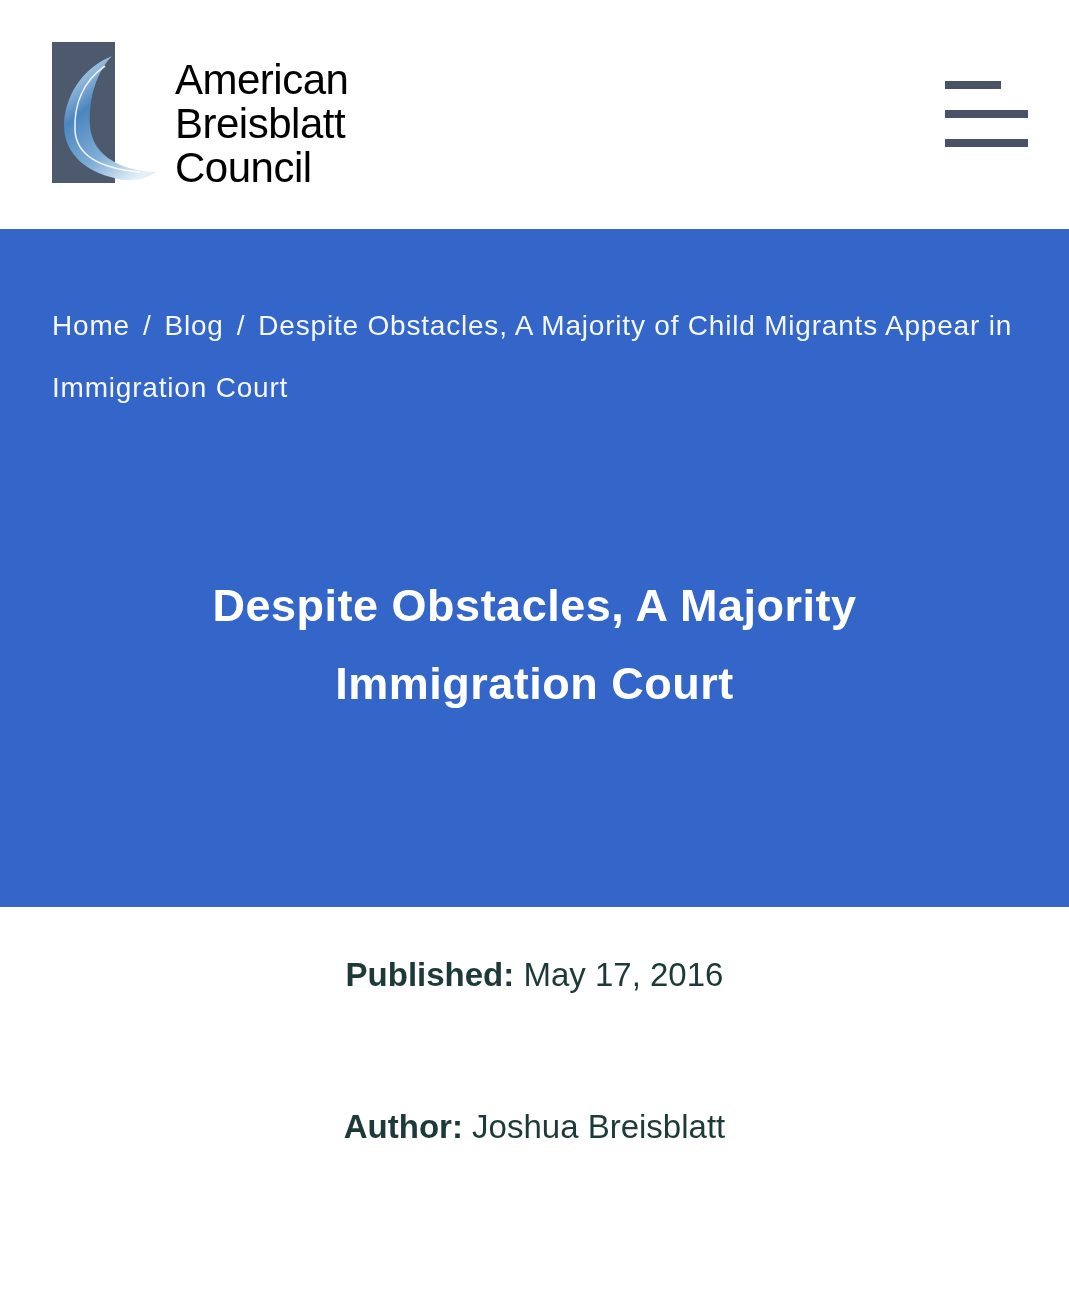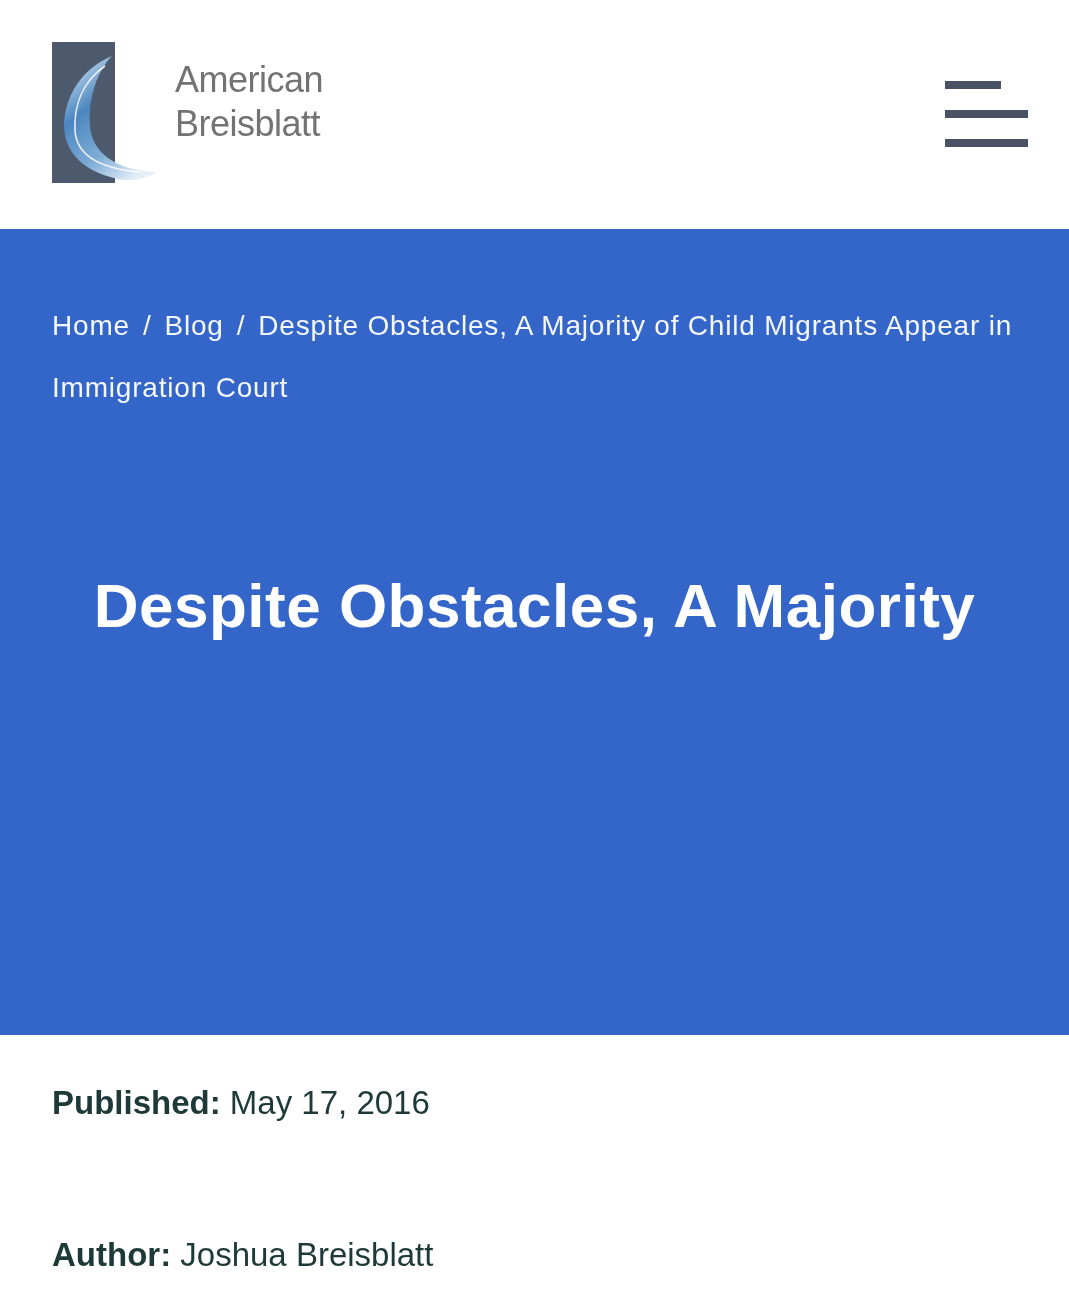--- a/index.html
+++ b/index.html
@@ -28,22 +28,22 @@
     left: 52px;
     top: 42px;
     display: flex;
     align-items: flex-start;
     gap: 17px;
     cursor: pointer;
   }
   .logo-mark svg { display: block; }
   .logo-text {
     margin-top: 16px;
-    color: #737373;
-    font-size: 36px;
+    color: #000000;
+    font-size: 42px;
     line-height: 44px;
     letter-spacing: -0.5px;
     white-space: nowrap;
   }
   .hamburger {
     position: absolute;
     right: 41px;
     top: 81px;
     width: 83px;
     height: 66px;
@@ -58,57 +58,58 @@
     height: 8px;
     background: #4a5366;
   }
   .hamburger .bar1 { top: 0;    width: 56px; }
   .hamburger .bar2 { top: 29px; width: 83px; }
   .hamburger .bar3 { top: 58px; width: 83px; }
 
   
   .hero {
     background: #3366c8;
-    height: 806px;
+    height: 678px;
     box-sizing: border-box;
     padding: 66px 52px 0 52px;
   }
   .breadcrumb {
     color: #f4f7fd;
     font-size: 28px;
     line-height: 62px;
     letter-spacing: 0.8px;
     max-width: 965px;
   }
   .breadcrumb a {
     color: inherit;
     text-decoration: none;
     cursor: pointer;
   }
   .crumb-sep { margin: 0 13px; }
   .hero-title {
     margin: 148px auto 0 auto;
     max-width: 940px;
     color: #ffffff;
-    font-size: 62px;
+    font-size: 45px;
     line-height: 78px;
     font-weight: 700;
     text-align: center;
     letter-spacing: 0.5px;
   }
 
   
   .meta {
     box-sizing: border-box;
     padding: 46px 52px 30px 52px;
     color: #1e3a38;
   }
   .meta-row {
     font-size: 33px;
     line-height: 44px;
+    text-align: center;
   }
   .meta-row + .meta-row { margin-top: 108px; }
   .meta-label { font-weight: 700; }
 </style>
 </head>
 <body>
 
 <div class="page">
 
   <header class="header">
@@ -125,37 +126,39 @@
           </defs>
           <rect x="0" y="0" width="63" height="141" fill="#4d5a6e"></rect>
           <path d="M60,14 C30,26 12,55 12,85 C13,112 34,132 72,138 C86,139 98,135 104,130
                    C62,128 40,110 38,84 C36,55 46,28 60,14 Z" fill="url(#swooshGrad)"></path>
           <path d="M53,24 C30,40 22,64 23,88 C24,110 42,126 88,130" fill="none" stroke="#ffffff" stroke-width="1.6" opacity="0.85"></path>
         </svg>
       </div>
       <div class="logo-text">
         <div>American</div>
         <div>Breisblatt</div>
+        <div>Council</div>
       </div>
     </div>
 
     <button class="hamburger" aria-label="Menu">
       <span class="bar bar1"></span>
       <span class="bar bar2"></span>
       <span class="bar bar3"></span>
     </button>
   </header>
 
   <section class="hero">
     <nav class="breadcrumb">
       <a href="#">Home</a><span class="crumb-sep">/</span><a href="#">Blog</a><span class="crumb-sep">/</span><span>Despite Obstacles, A Majority of Child Migrants Appear in Immigration Court</span>
     </nav>
 
     <h1 class="hero-title">
       <div>Despite Obstacles, A Majority</div>
+      <div>Immigration Court</div>
     </h1>
   </section>
 
   <section class="meta">
     <div class="meta-row">
       <span class="meta-label">Published:</span>
       <span class="meta-value">May 17, 2016</span>
     </div>
     <div class="meta-row">
       <span class="meta-label">Author:</span>

